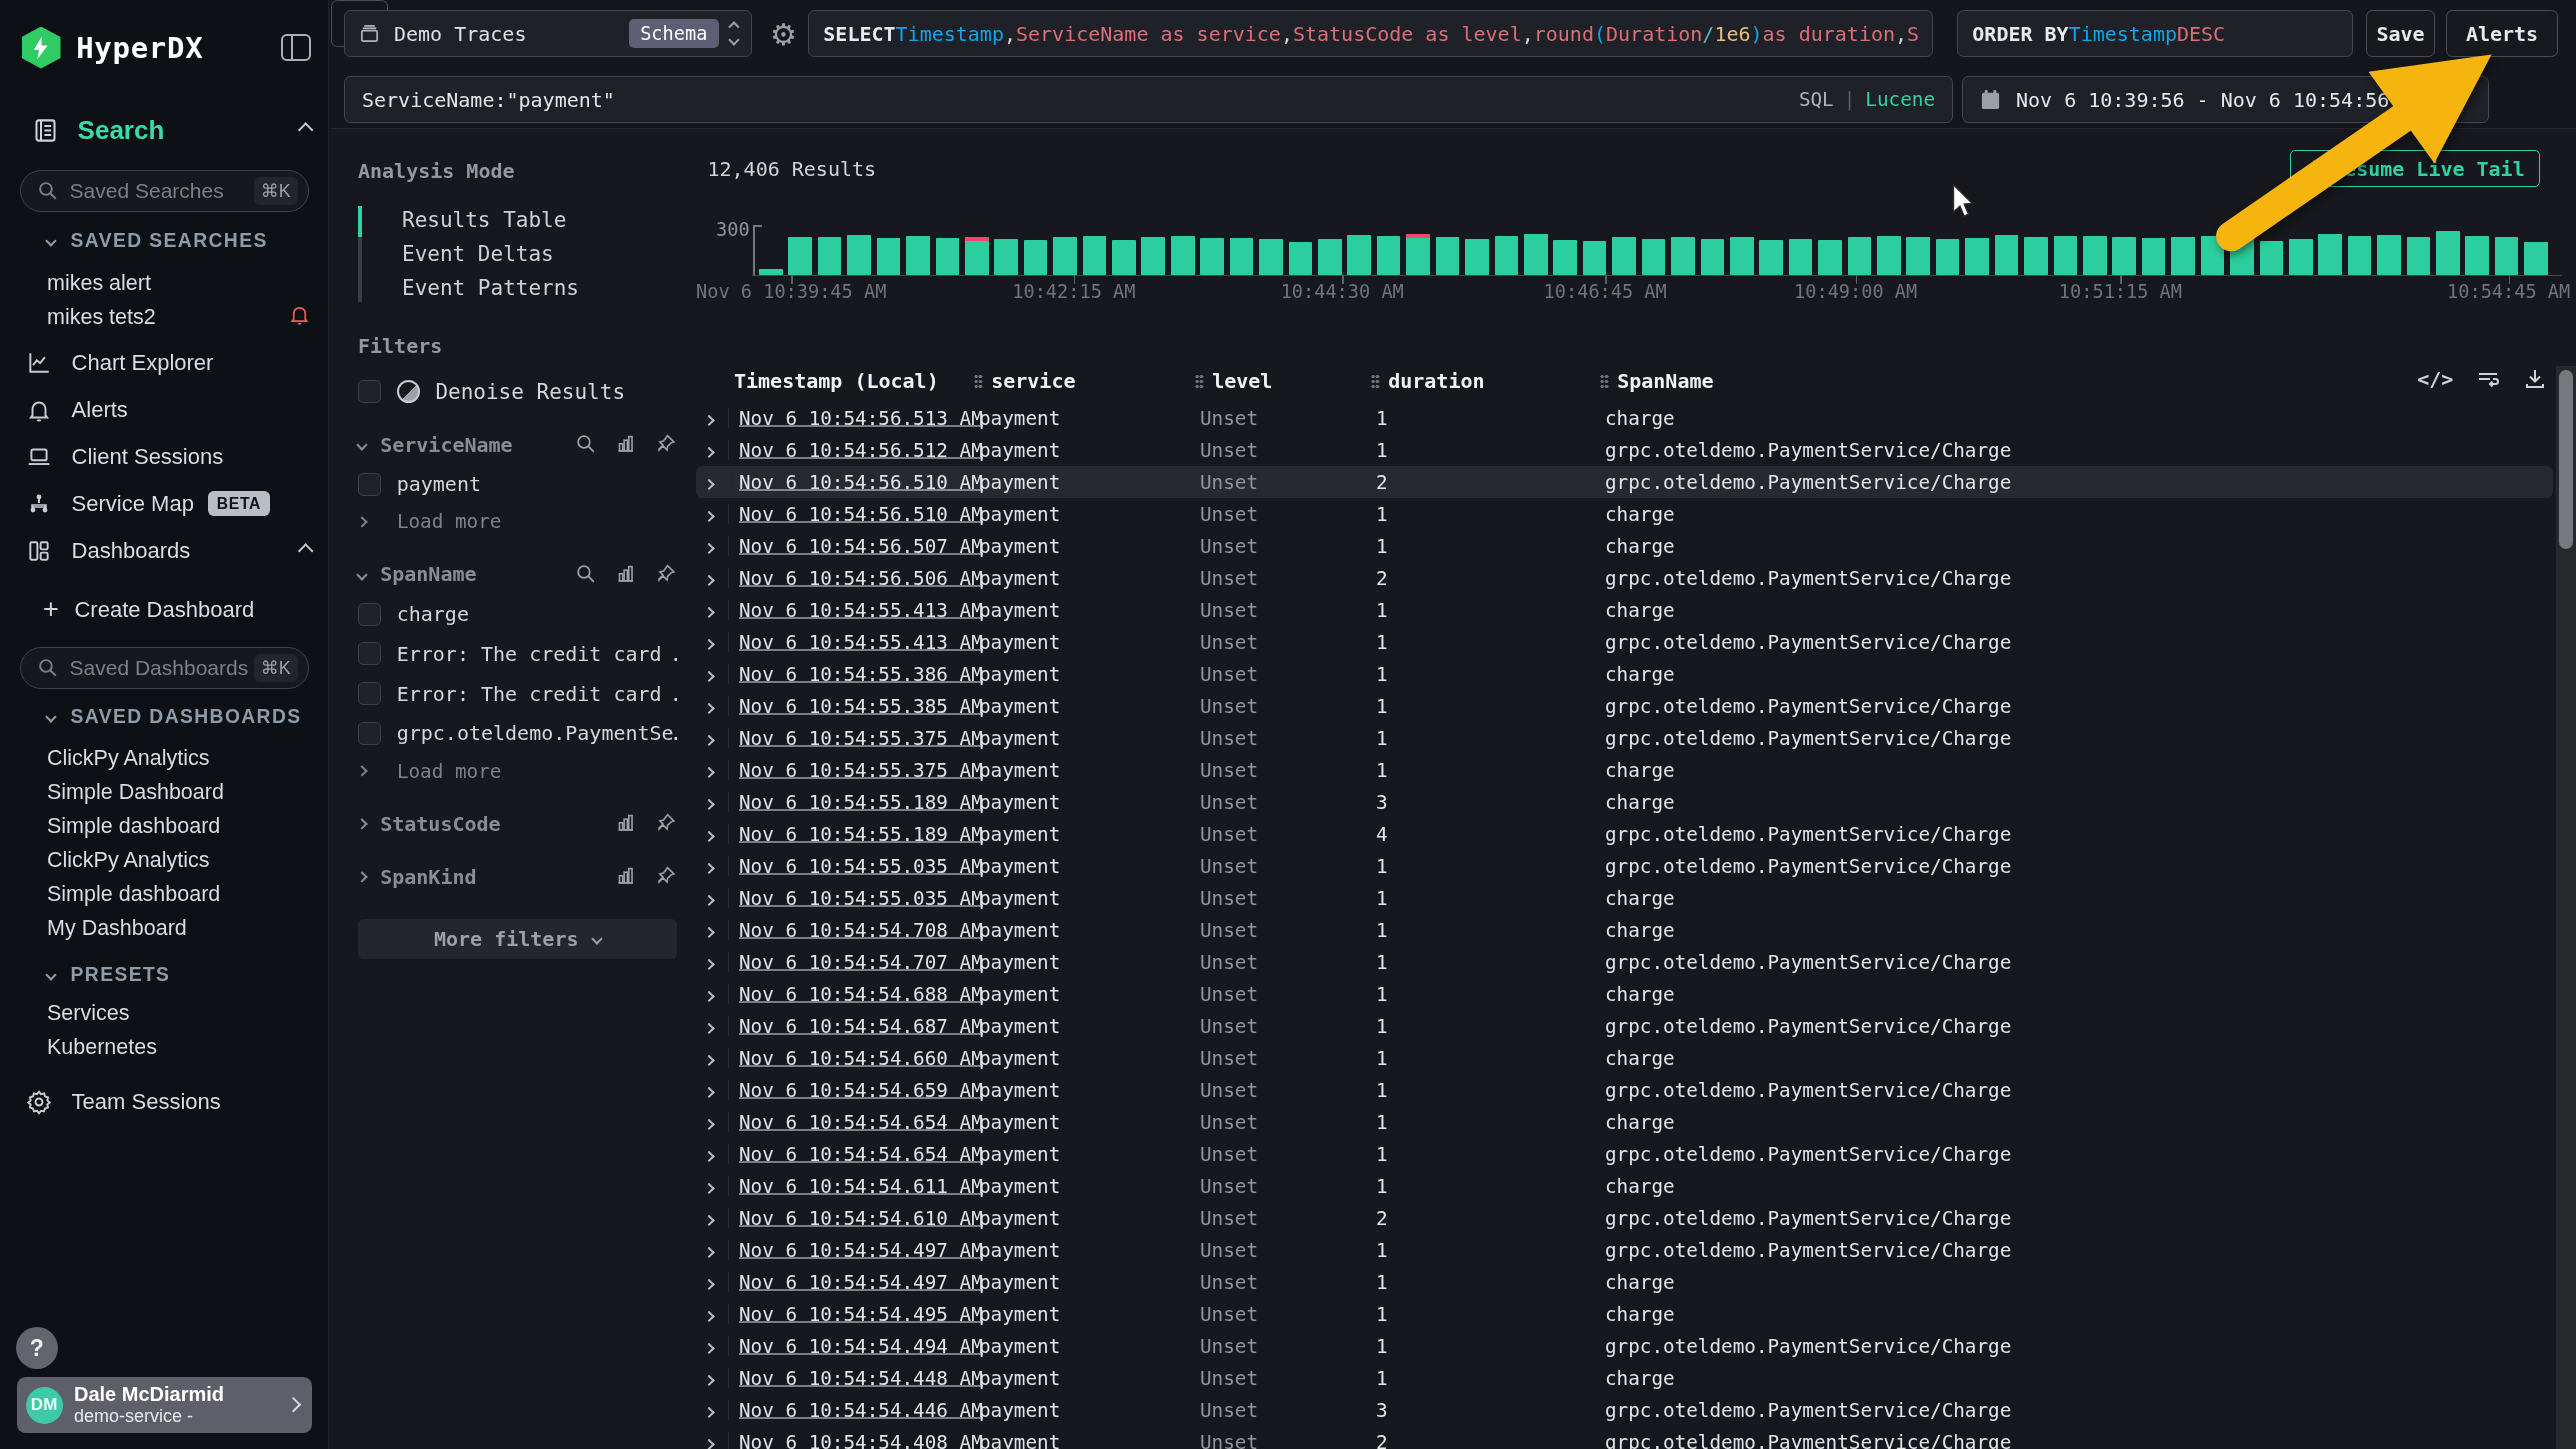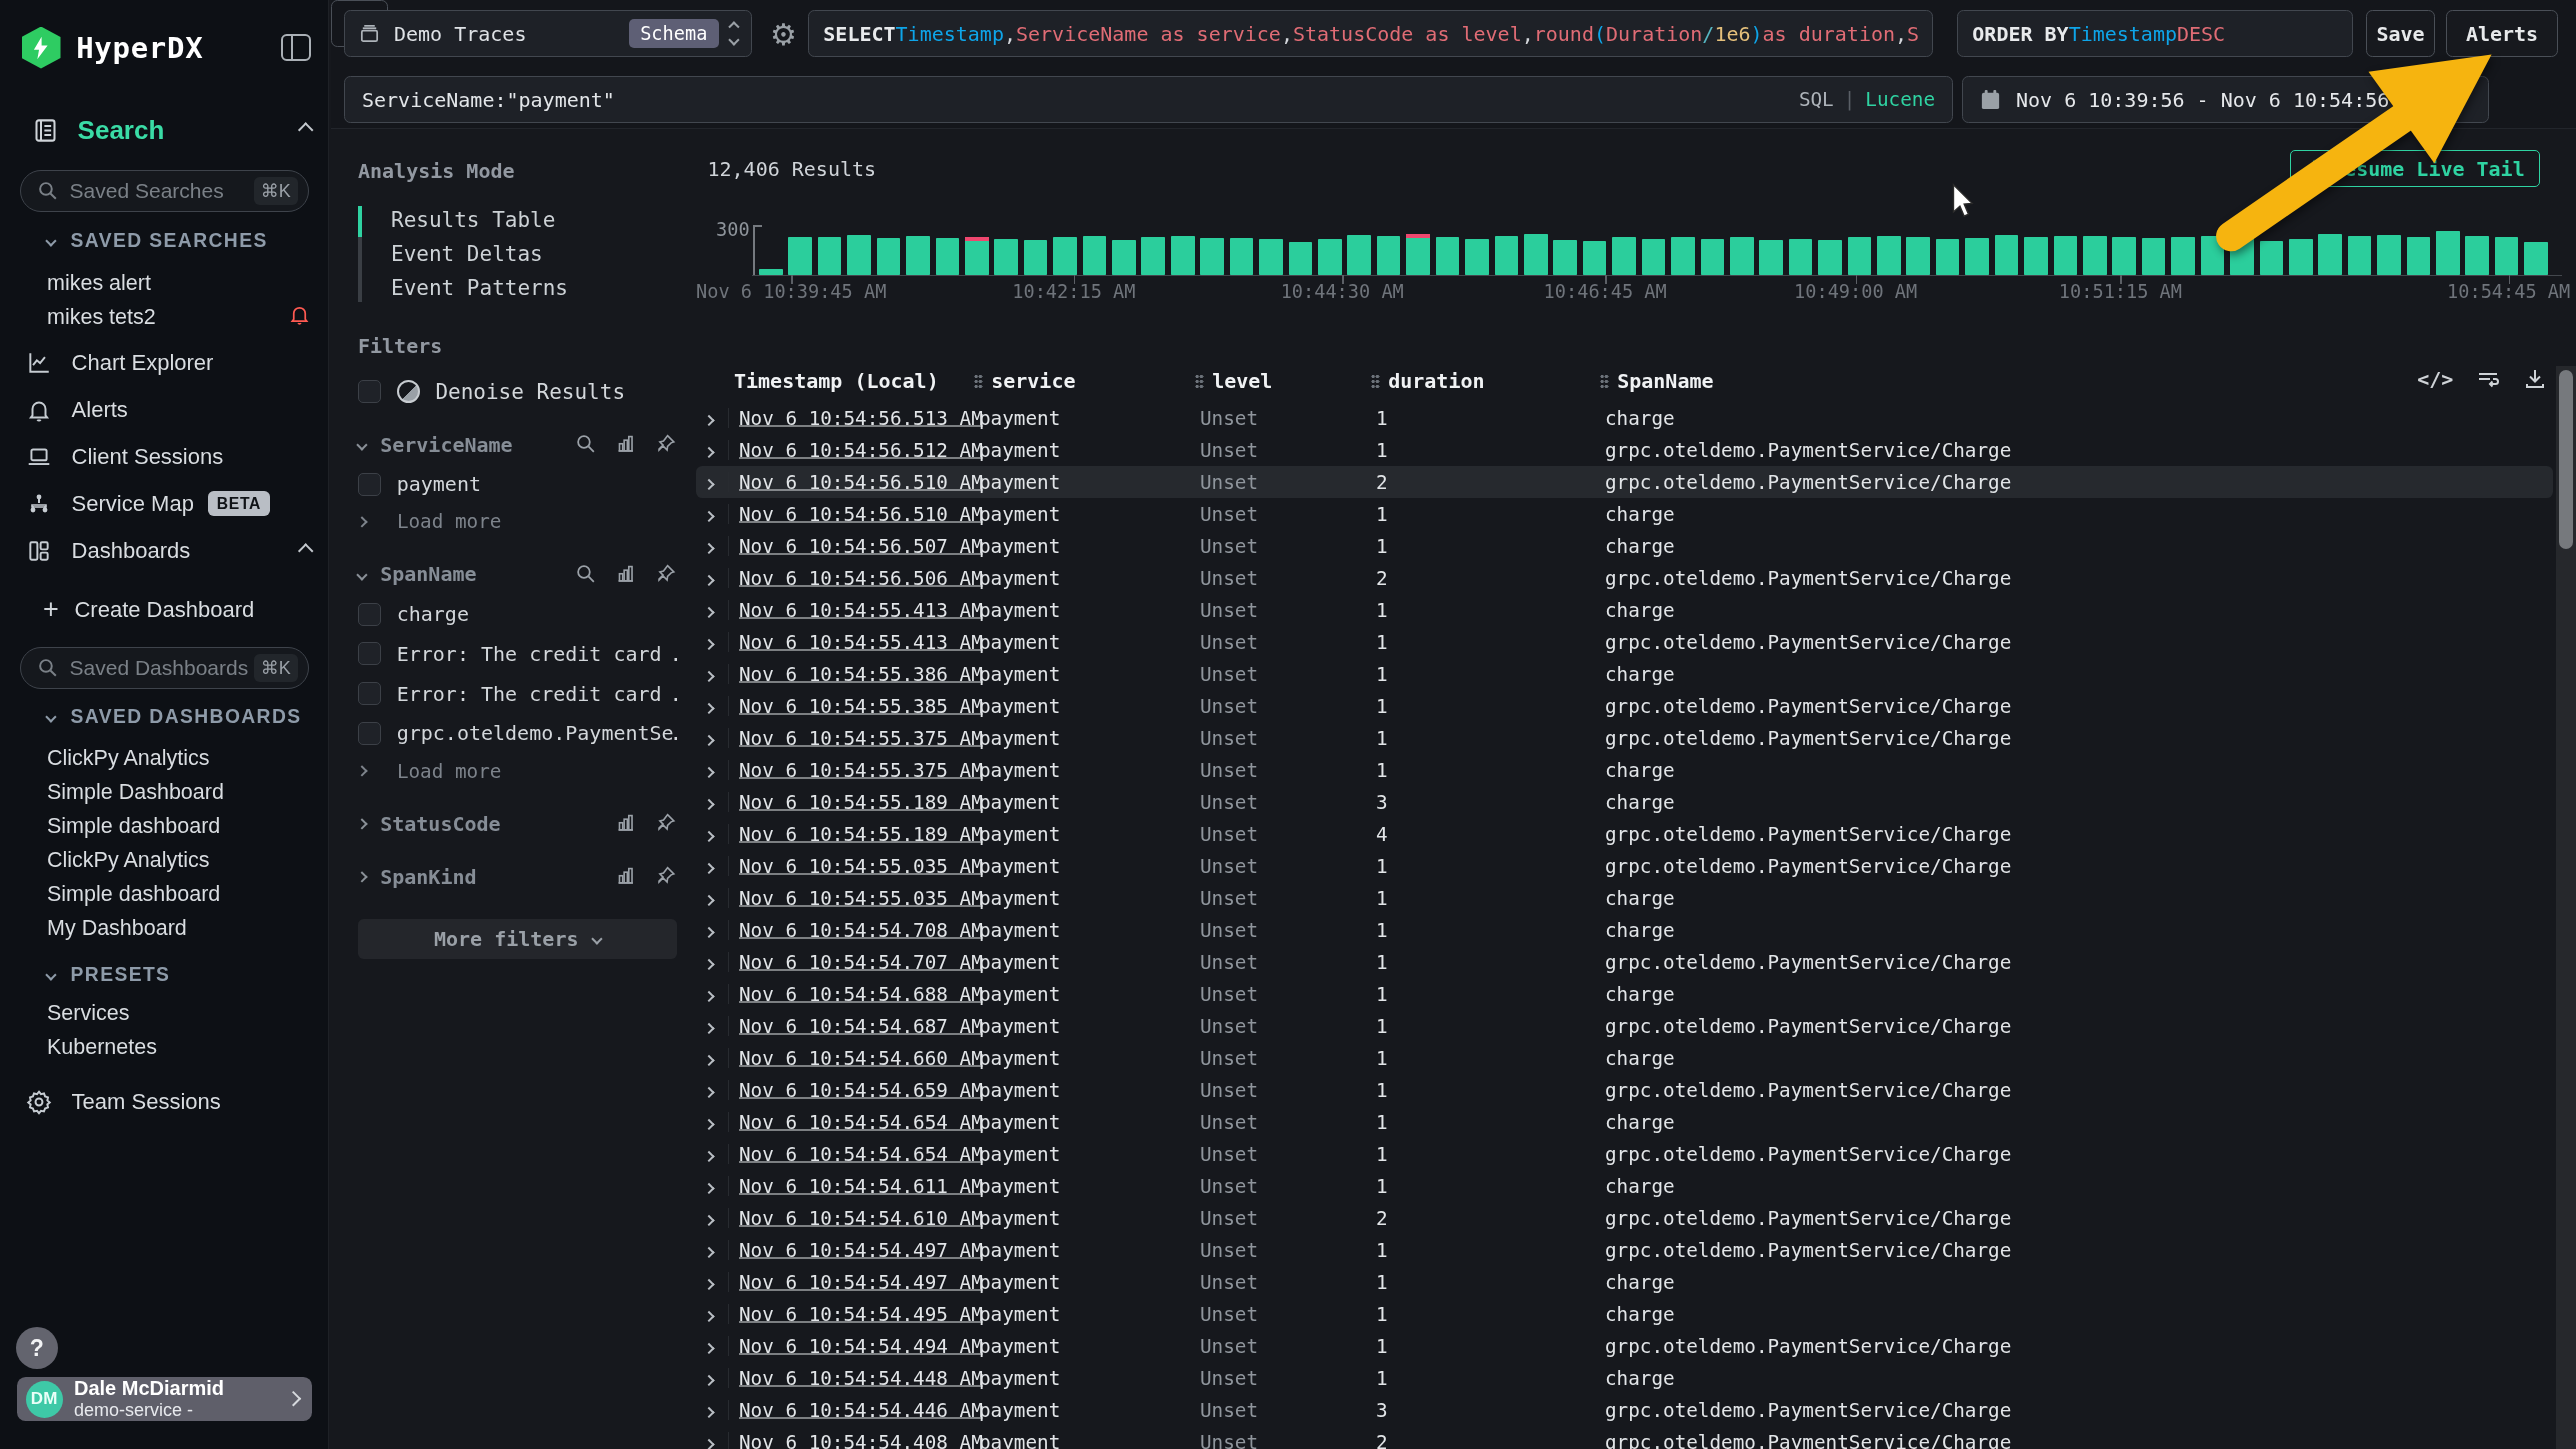--- a/index.html
+++ b/index.html
@@ -27,21 +27,21 @@
   .pill .ph { color:#7a8087; font-size:21px; margin-left:11.4px; }
   .pill .kbd { margin-left:auto; background:#22262b; border-radius:5.7px; color:#9ba1a8; font-size:18px; padding:2.9px 7.2px; }
   .sec-head { display:flex; align-items:center; color:#8e9ba9; font-weight:bold; font-size:19.3px; letter-spacing:1.4px; }
   .sec-head .chev { border-color:#8e9ba9; margin-right:15.7px; }
   .sb-item { color:#d9dde1; font-size:21.5px; height:34px; display:flex; align-items:center; }
   .nav-item { display:flex; align-items:center; height:47px; color:#d9dde1; font-size:22px; }
   .nav-item .ico { width:29px; display:flex; justify-content:center; margin-right:18.6px; }
   .beta { background:#b9bec5; color:#101317; font-size:15.7px; font-weight:bold; border-radius:5.7px; padding:3.6px 8.6px; margin-left:14.3px; letter-spacing:0.7px; }
   .bell-red { color:#ff5a52; }
   #help-circle { position:absolute; left:15.7px; top:1327px; width:42px; height:42px; border-radius:50%; background:#63646e; color:#f2f3f5; font-size:23px; font-weight:bold; display:flex; align-items:center; justify-content:center; }
-  #user-card { position:absolute; left:17px; top:1377px; width:295px; height:44px; background:#5f5f6a; border-radius:8.6px; display:flex; align-items:center; padding:0 13px 0 8.6px; }
+  #user-card { position:absolute; left:17px; top:1377px; width:295px; height:56px; background:#5f5f6a; border-radius:8.6px; display:flex; align-items:center; padding:0 13px 0 8.6px; }
   #user-avatar { width:37px; height:37px; border-radius:50%; background:#3ec9a7; color:#e9fff8; font-size:17px; font-weight:bold; display:flex; align-items:center; justify-content:center; }
   #user-card .meta { margin-left:11.4px; line-height:1.15; }
   #user-card .nm { color:#ffffff; font-weight:bold; font-size:20px; }
   #user-card .sub { color:#e8eaee; font-size:18px; }
   #user-card .chev { margin-left:auto; border-color:#d6d9dd; }
 
   
   #topbar { position:absolute; left:331px; top:0; width:2245px; height:129px; background:#14161b; border-bottom:1.4px solid #22252b; }
   .tb-box { position:absolute; height:47px; background:#1e2127; border:1.4px solid #42474f; border-radius:6.4px; display:flex; align-items:center; font-size:20px; }
   .tok-kw { color:#e8eaec; font-weight:bold; }
@@ -67,21 +67,21 @@
   #search-box .langs .sql { color:#aeb4ba; }
   #search-box .langs .sep { color:#5a5f66; margin:0 10px; }
   #search-box .langs .lucene { color:#2fd3a2; }
   #date-box { left:1631px; top:76px; width:527px; padding:0 15.7px; color:#e6e8eb; }
   #date-box .txt { margin-left:14.3px; }
   #play-btn { left:2170px; top:76px; width:57px; height:47px; border:1.4px solid #4a4f57; border-radius:6.4px; color:#cfd3d7; font-size:21.5px; display:flex; align-items:center; justify-content:center; }
 
   
   #filter-panel { position:absolute; left:331px; top:130px; width:360px; bottom:0; padding:29px 14.3px 0 27px; }
   .panel-title { color:#9298a1; font-weight:bold; font-size:20px; font-family:"DejaVu Sans Mono", monospace; }
-  #modes { position:relative; margin-top:20px; padding-left:33px; }
+  #modes { position:relative; margin-top:20px; padding-left:44px; }
   #mode-rail { position:absolute; left:0; top:2.9px; bottom:2.9px; width:3.6px; background:#3a3e44; }
   #mode-rail-active { position:absolute; left:0; top:2.9px; height:31.5px; width:3.6px; background:#2fd3a2; }
   .mode-item { height:34px; display:flex; align-items:center; color:#cdd2d6; font-size:21px; font-family:"DejaVu Sans Mono", monospace; }
   #filters-title { margin-top:29px; }
   .chk { width:23px; height:23px; border:1.4px solid #3c4047; border-radius:5px; background:#1f2228; flex:none; }
   #denoise-row { margin-top:21.5px; display:flex; align-items:center; gap:15.7px; color:#d3d7db; font-size:21px; font-family:"DejaVu Sans Mono", monospace; }
   .half-circle { width:23px; height:23px; border:2.1px solid #c8ccd1; border-radius:50%; background:linear-gradient(135deg, transparent 55%, #9aa0a7 55%); flex:none; }
   .fgroup { margin-top:29px; }
   .fgroup-head { display:flex; align-items:center; }
   .fgroup-head .chev { border-color:#8a9097; margin-right:14.3px; }

